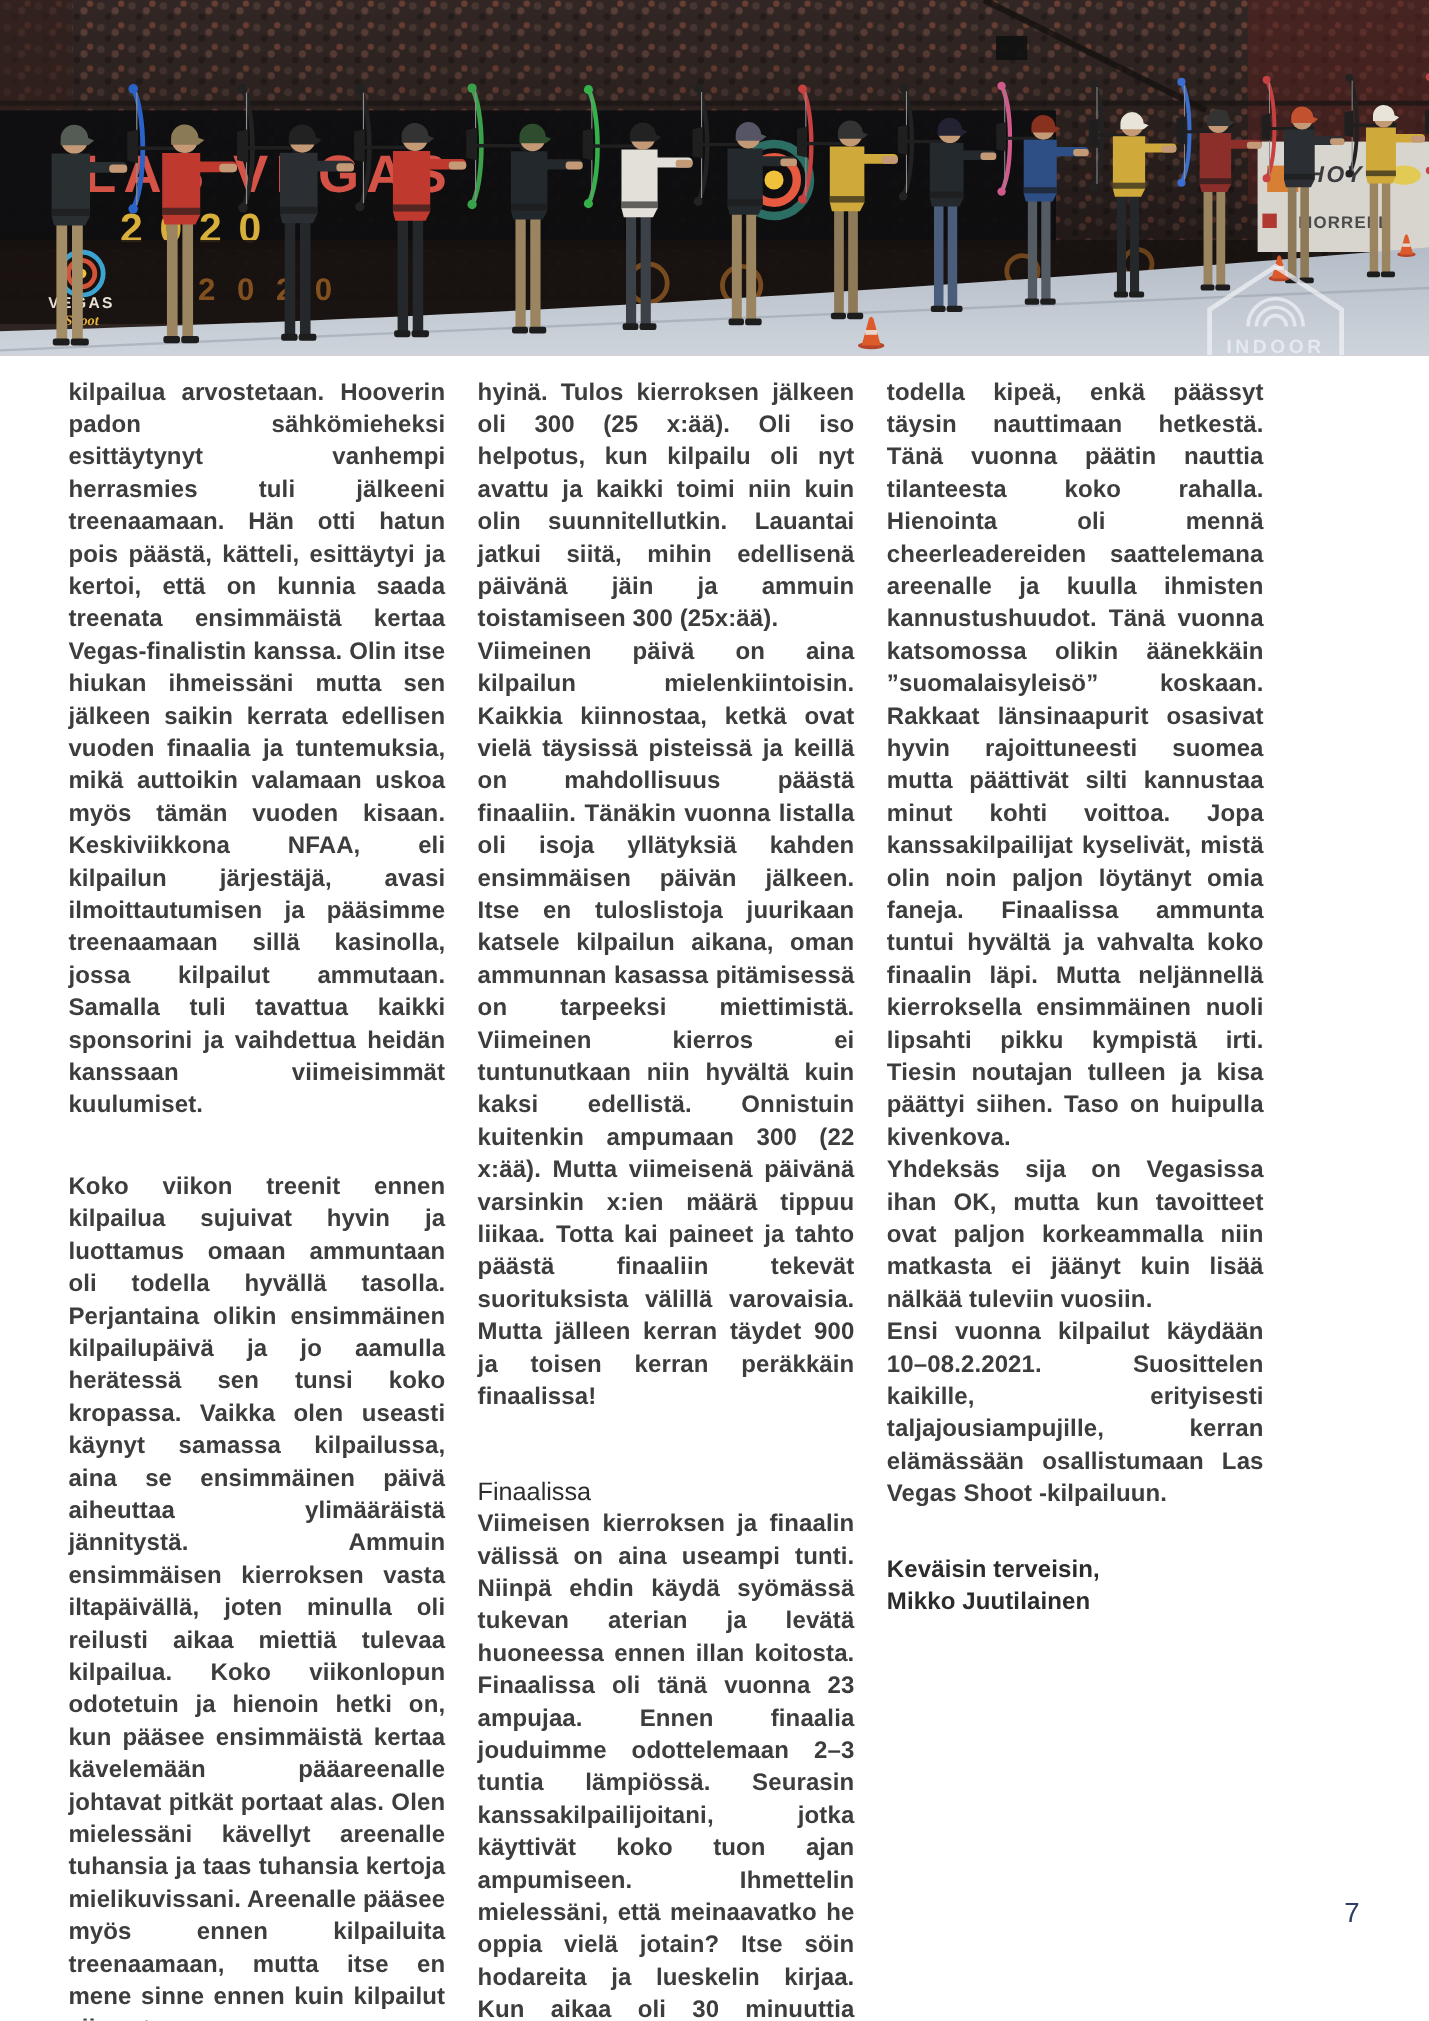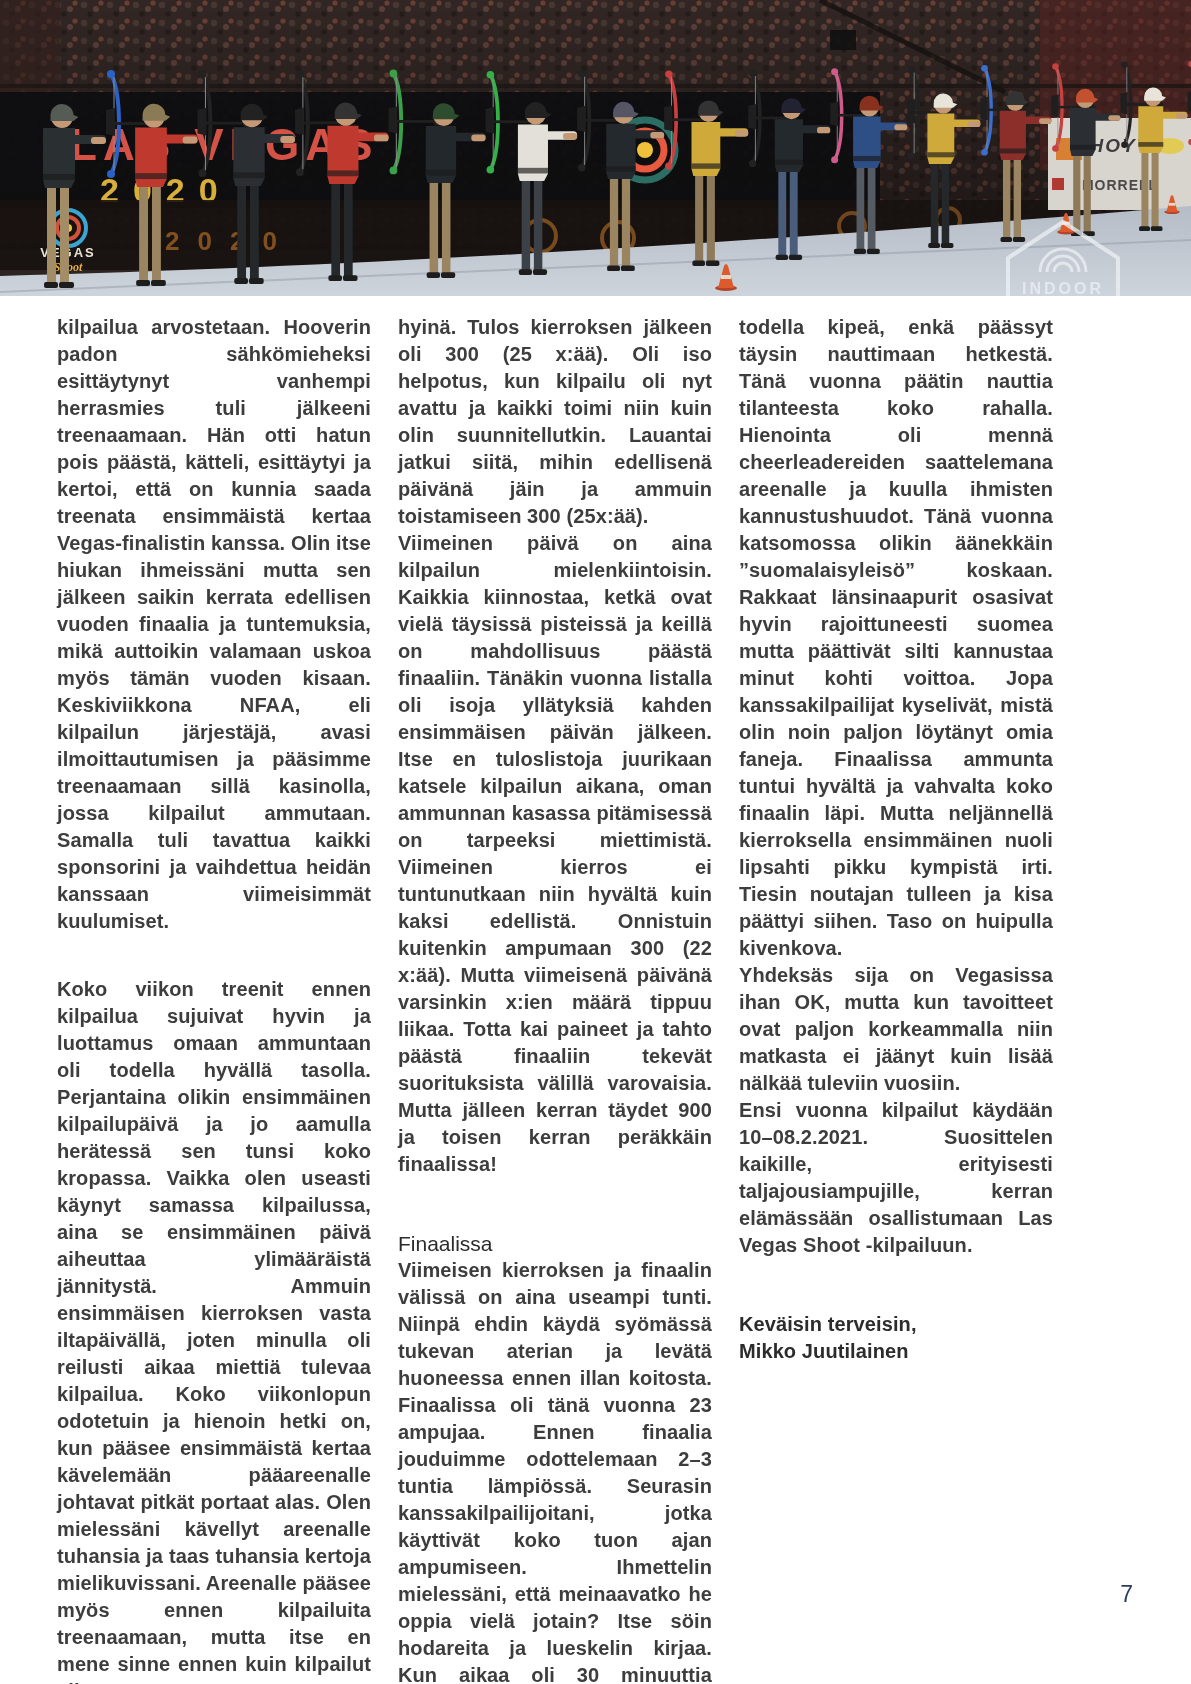--- a/index.html
+++ b/index.html
@@ -19,21 +19,21 @@
   .col { width:314px; }
   .col p {
     margin:0; text-align:justify; font-size:20px; line-height:27px;
     color:#3d3d3d; letter-spacing:0.1px;font-weight:bold;
   }
   .col p.spaced { margin-top:41px; }
   .col h3 {
     margin:52px 0 0 0; font-size:21px; line-height:27px;
     font-weight:normal; color:#2c2c2c;
   }
-  .signature { margin-top:52px; }
+  .signature { margin-top:36px; }
   .signature p {
     text-align:left; font-weight:bold; color:#2c2c2c;
     font-size:20px; line-height:27px;
   }
   .page-number {
     position:absolute; top:1581px; right:58px;
     font-size:23px; color:#2c3e64;
   }
 </style>
 </head>

